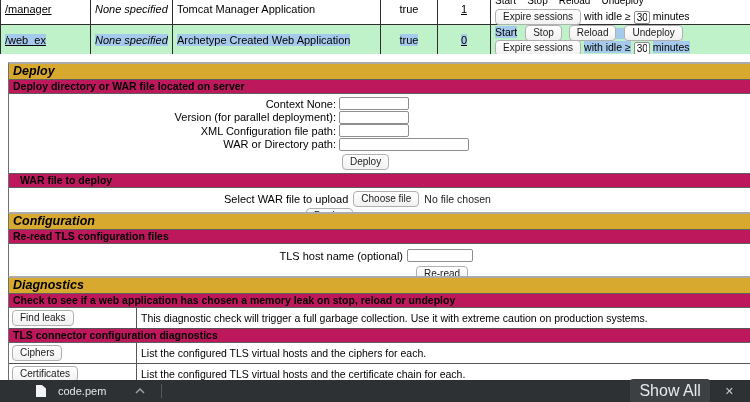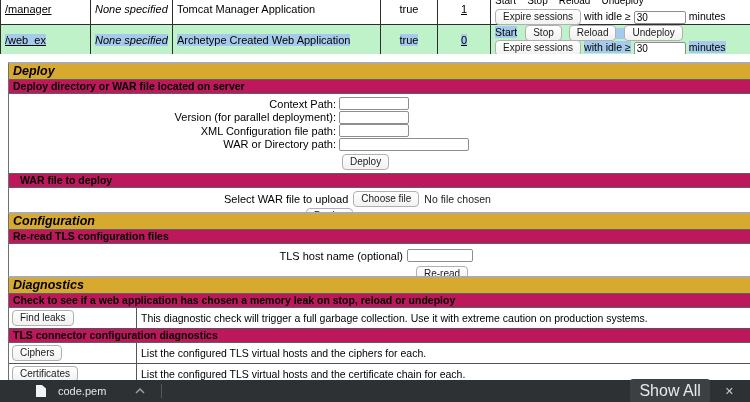--- a/index.html
+++ b/index.html
@@ -51,21 +51,21 @@
   td.c-ver { width:82px; }
   td.c-name { width:208px; }
   td.c-run { width:57px; text-align:center; }
   td.c-sess { width:53px; text-align:center; }
   td.c-cmd { width:260px; vertical-align: top; padding:2px 4px; }
   .cmd-line1 { height:14px; line-height:13px; white-space:nowrap; margin-bottom:1px; }
   .cmd-line2 { height:15px; line-height:14px; white-space:nowrap; }
   .cmd-txt { font-size:10px; margin-right:11px; }
   .cmd-gap { display:inline-block; width:8px; height:11px; vertical-align:middle; }
   .idle-txt { font-size:10.5px; }
-  .inp-idle { width:52px; }
+  .inp-idle { width:16px; }
 
   
   .section {
     position:absolute; left:8px; width:747px;
     background:#fff;
     border-left:1px solid #6f6f6f;
     border-right:1px solid #6f6f6f;
     border-top:2px solid #ababab;
     border-bottom:2px solid #5f5f5f;
   }
@@ -170,21 +170,21 @@
     </tr>
   </tbody>
     </table>
 </div>
 
 <div class="section" style="top:62px;">
   <div class="sec-header">Deploy</div>
   <div class="sec-sub">Deploy directory or WAR file located on server</div>
   <div class="sec-body form-body">
     <div class="form-row">
-      <span class="form-label">Context Path:</span>
+      <span class="form-label">Context None:</span>
       <input class="inp inp-sm" style="">
     </div>
     <div class="form-row">
       <span class="form-label">Version (for parallel deployment):</span>
       <input class="inp inp-sm" style="">
     </div>
     <div class="form-row">
       <span class="form-label">XML Configuration file path:</span>
       <input class="inp inp-sm" style="">
     </div>

